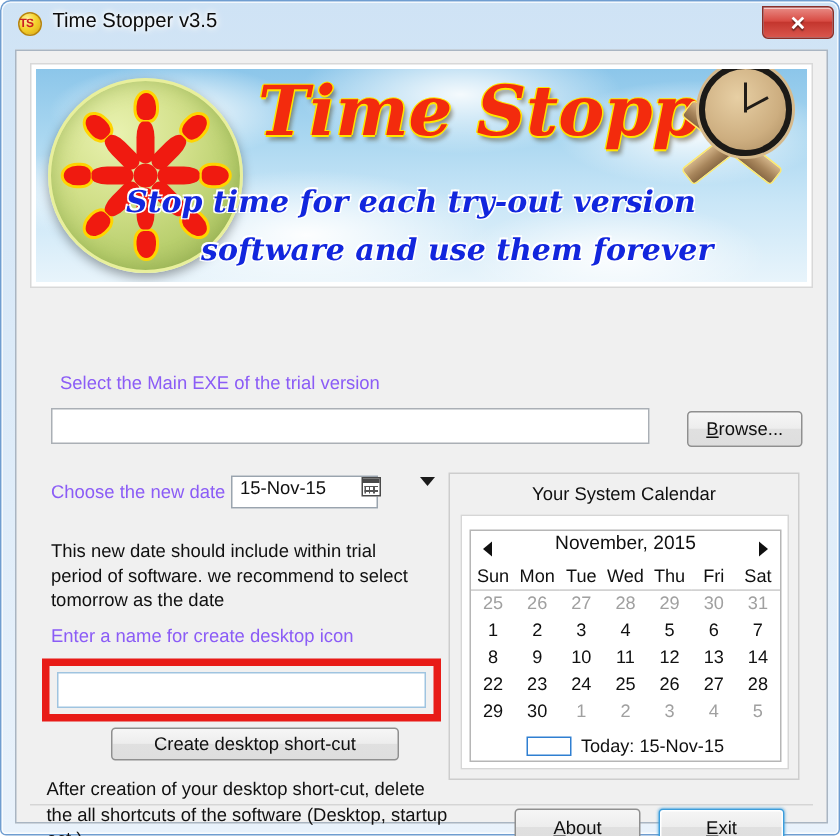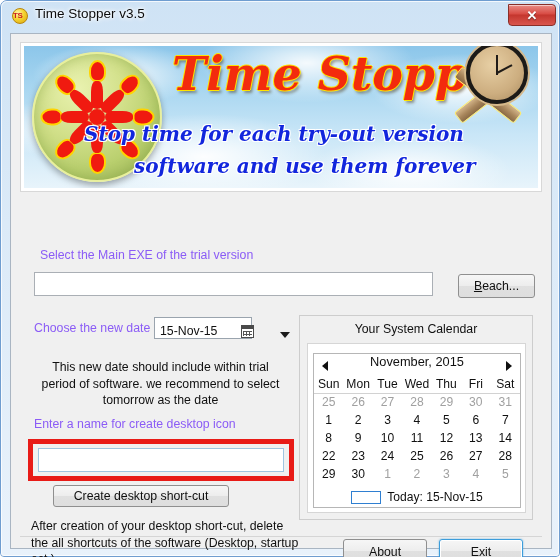--- a/index.html
+++ b/index.html
@@ -205,21 +205,21 @@
     font-family: "Liberation Sans", sans-serif;
   }
   .txtbox-blue { border: 1px solid #9fc4e0; }
 
   
   .datepick {
     position: absolute; left: 143px; top: 283px;
     width: 98px; height: 22px;
     background: #ffffff;
     border: 1px solid #9aa4ae;
-    display: flex; align-items: flex-end;
+    display: flex; align-items: flex-start;
     cursor: pointer;
     gap: 24px;
   }
   .datepick .dpval {
     font-size: 12.3px; color: #101010;
     padding-left: 5px; flex: 1; white-space: nowrap;
   }
   .dp-cal {
     width: 13px; height: 13px; margin-right: 2px;
     background: #ffffff;
@@ -408,36 +408,36 @@
         <div class="b-sub2">software and use them forever</div>
         <div class="hammer"></div>
         <div class="hammer2"></div>
         <div class="clock"></div>
       </div>
     </div>
 
     <div class="lbl" style="left:29px; top:214px;">Select the Main EXE of the trial version</div>
     <input class="txtbox" style="left: 23px; top: 238px; width: 399px; height: 24px;" value="">
     <div class="btn" style="left:447px; top:240px; width:77px; height:24px;">
-      <span><u>B</u><span>each...</span></span>
+      <span><u>B</u><span>rowse...</span></span>
     </div>
 
     <div class="lbl" style="left:23px; top:287px;">Choose the new date</div>
     <div class="datepick">
       <div class="dpval">15-Nov-15</div>
       <div class="dp-cal"></div>
       <div class="dp-arrow"></div>
     </div>
 
-    <div class="para" style="left:23px; top:325px; width:253px;text-align:center;">This new date should include within trial period of software. we recommend to select tomorrow as the date</div>
+    <div class="para" style="left:23px; top:325px; width:253px;">This new date should include within trial period of software. we recommend to select tomorrow as the date</div>
 
     <div class="lbl" style="left:23px; top:383px;">Enter a name for create desktop icon</div>
     <div class="redbox"></div>
     <input class="txtbox txtbox-blue" style="left: 27px; top: 414px; width: 246px; height: 24px;" value="">
-    <div class="btn" style="left:42px; top:451px; width:176px; height:22px;">Create desktop short-cut</div>
+    <div class="btn" style="left:63px; top:451px; width:192px; height:22px;">Create desktop short-cut</div>
 
     <div class="para" style="left:20px; top:484px; width:268px;">After creation of your desktop short-cut, delete the all shortcuts of the software (Desktop, startup ect.)</div>
 
     <div class="cal-group">
       <div class="cal-group-title">Your System Calendar</div>
       <div class="cal-white">
         <div class="cal-inner">
           <div class="cal-header">
             <div class="cal-prev"></div>
             <div class="cal-month">November, 2015</div>

